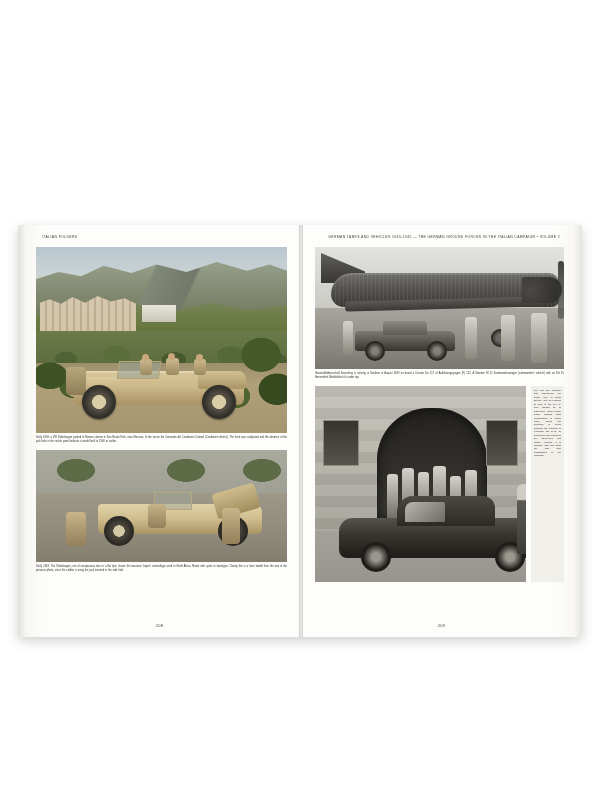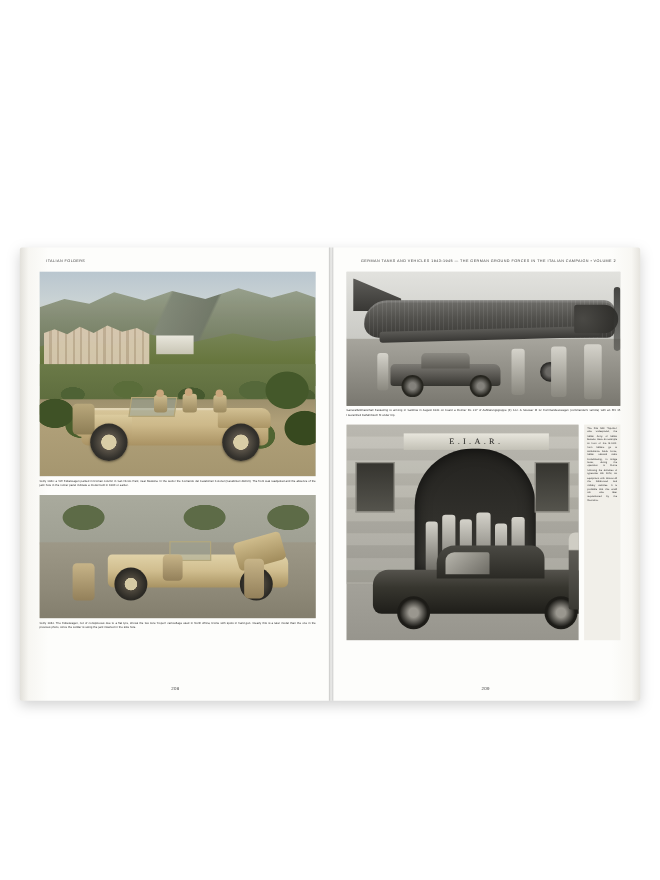--- a/index.html
+++ b/index.html
@@ -512,21 +512,20 @@
         <div class="ju-figure" style="left:150px; bottom:10px; width:12px; height:42px;"></div>
         <div class="ju-figure" style="left:186px; bottom:8px; width:14px; height:46px;"></div>
         <div class="ju-figure" style="left:216px; bottom:6px; width:16px; height:50px;"></div>
       </div>
 
       <div class="caption">Generalfeldmarschall Kesselring is arriving in Sardinia in August 1943 on board a Dornier Do 217 of Aufklärungsgruppe (F) 122. A Stoewer M 12 Kommandeurwagen (commander's vehicle) with an Kfz 15 Heereinheit Beifahrblech fit under trip.</div>
 
       <div class="row2" style="margin-top:6px;">
         <div class="fig fig-topolino" style="flex:1 1 auto;">
           <div class="tp-facade"></div>
-          <div class="tp-sign">E.I.A.R.</div>
           <div class="tp-arch"></div>
           <div class="tp-window" style="left:8px; top:34px; width:34px; height:44px;"></div>
           <div class="tp-window" style="right:8px; top:34px; width:30px; height:44px;"></div>
 
           <div class="tp-crowd">
             <div class="tp-person" style="left:2px;  top:18px; width:11px; height:46px;"></div>
             <div class="tp-person" style="left:17px; top:12px; width:12px; height:52px;"></div>
             <div class="tp-person" style="left:33px; top:16px; width:11px; height:48px;"></div>
             <div class="tp-person" style="left:48px; top:10px; width:13px; height:54px;"></div>
             <div class="tp-person" style="left:65px; top:20px; width:11px; height:44px;"></div>

